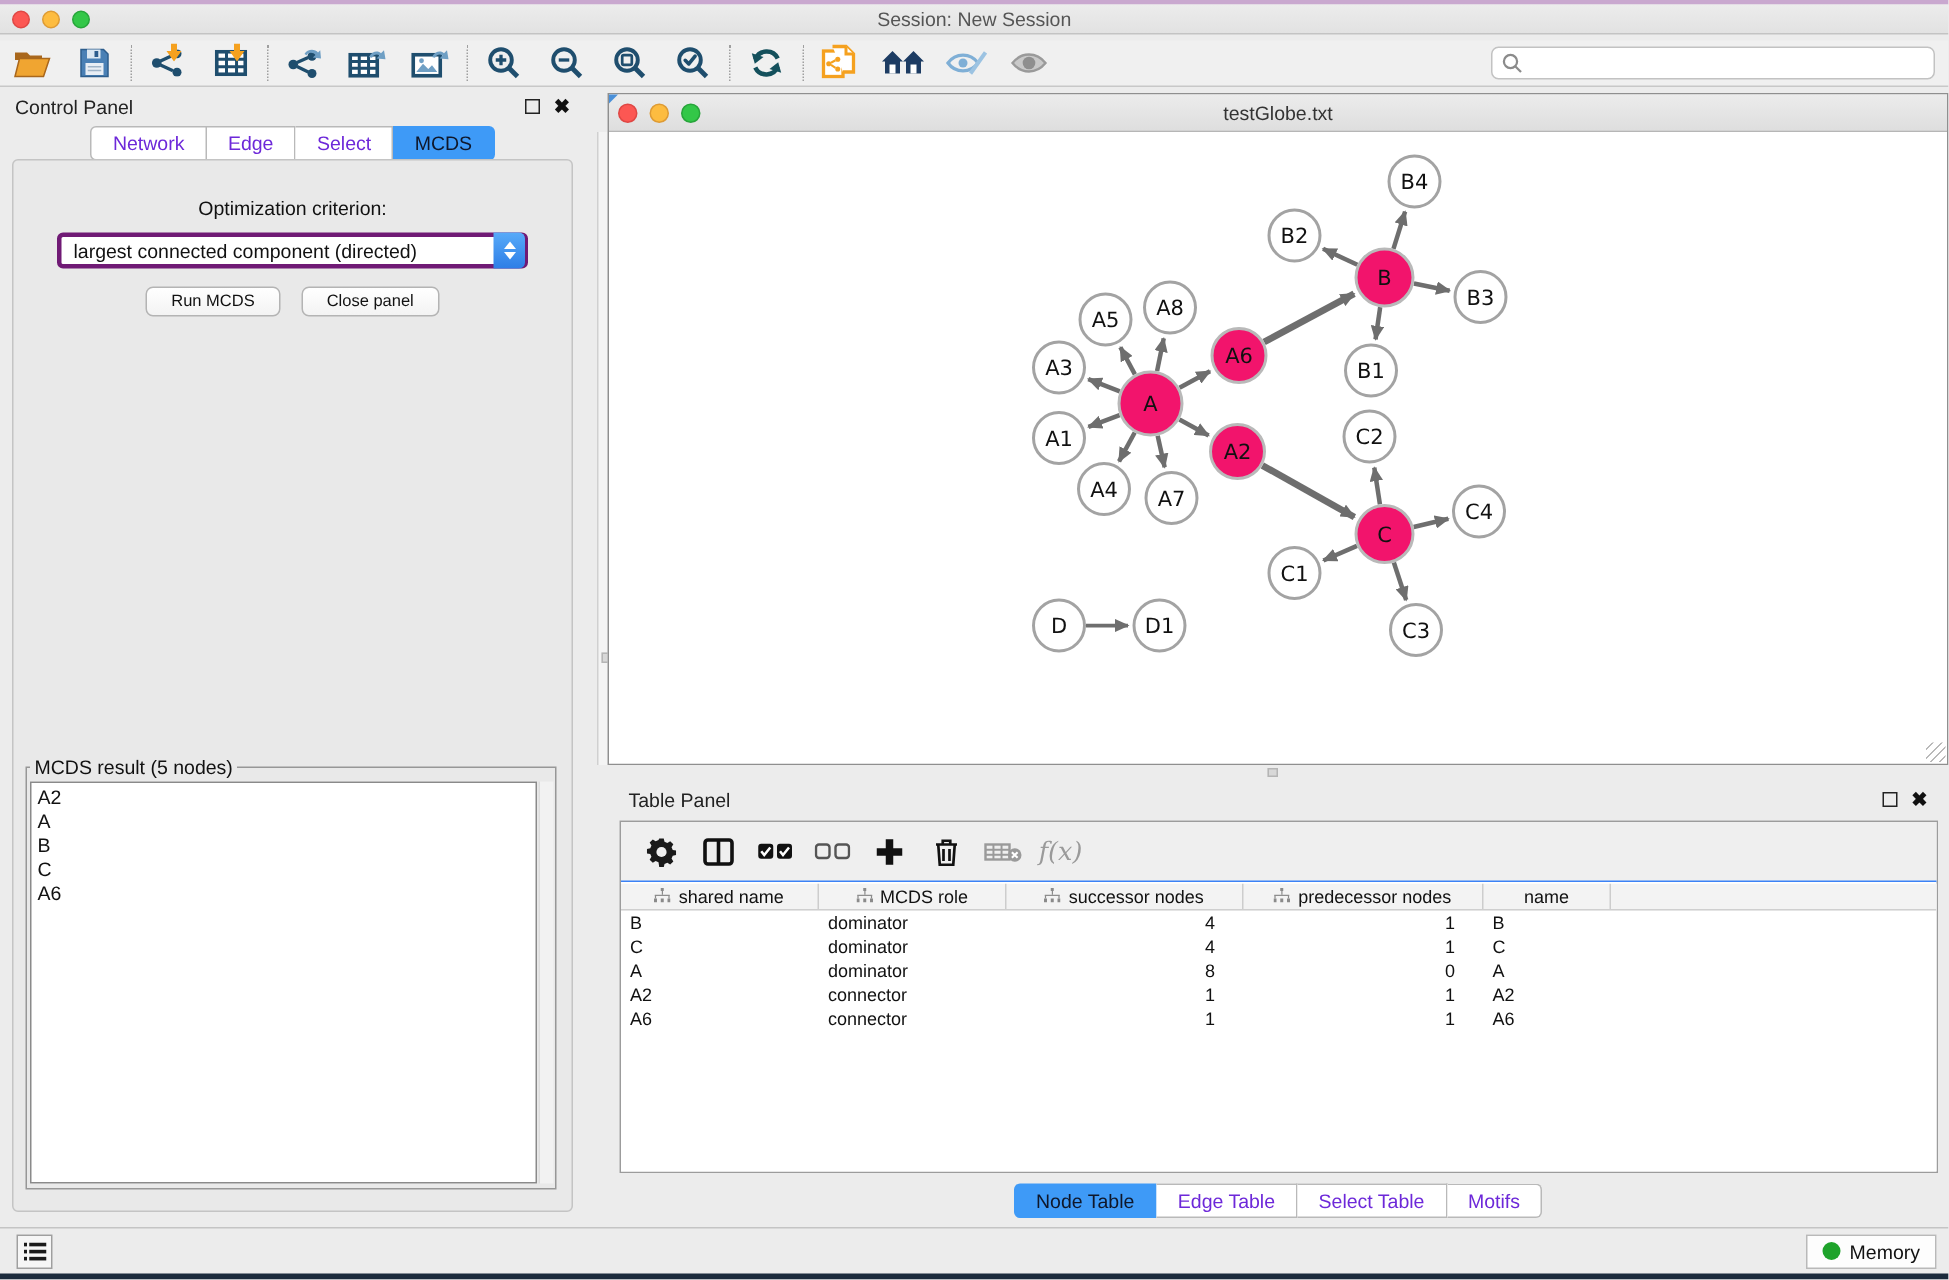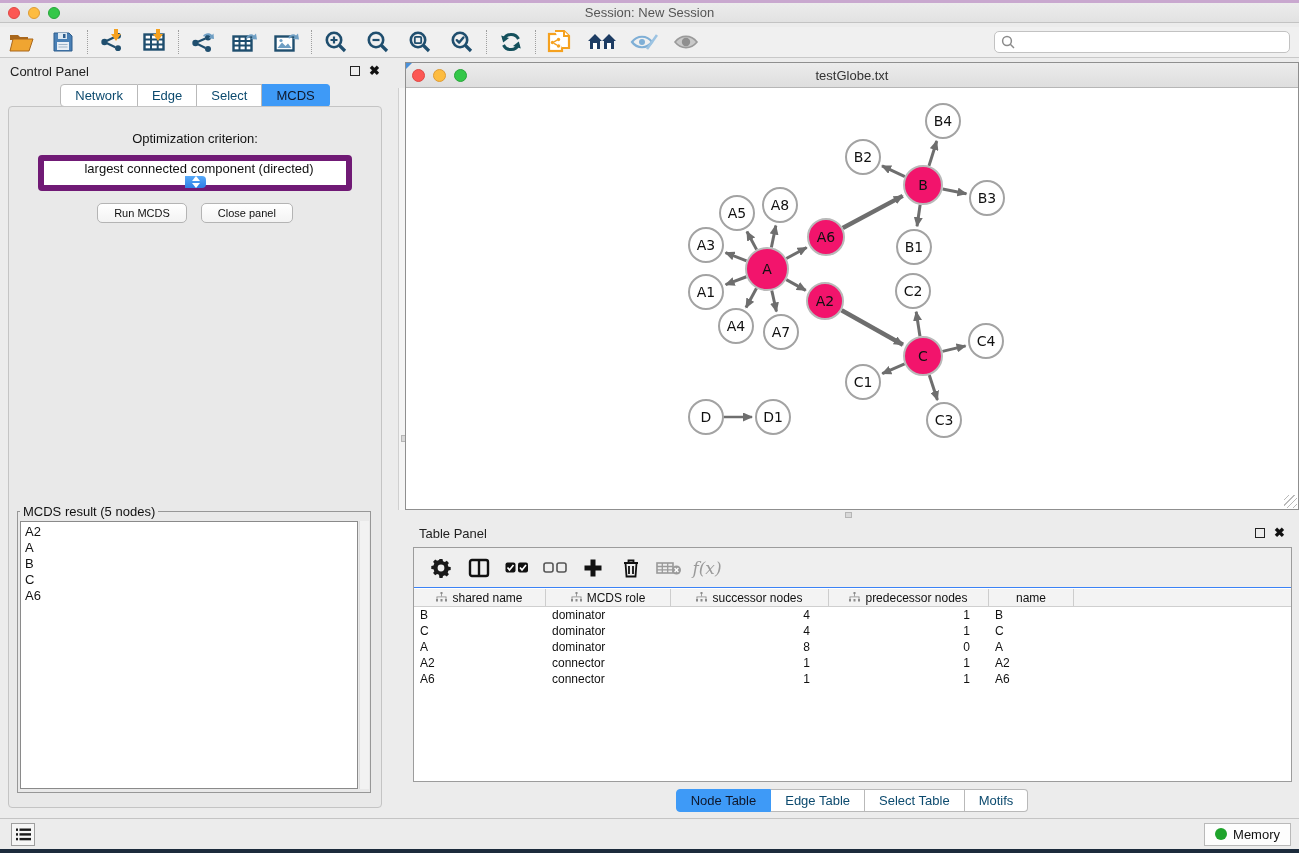--- a/index.html
+++ b/index.html
@@ -35,30 +35,30 @@
   
   .control-panel { position:absolute; left:0; top:58px; width:390px; height:760px; background:#ececec; }
   .cp-header { height:26px; display:flex; align-items:center; padding:0 10px;gap:19px; }
   .cp-header .cp-title { font-size:13px; color:#222; }
   .win-ctls { margin-left:auto; display:flex; align-items:center; gap:9px; }
   .float-box { width:10px; height:10px; border:1.5px solid #222; cursor:pointer; }
   .close-x { font-size:13px; font-weight:bold; color:#111; cursor:pointer; line-height:10px; }
 
   .seg-tabs { display:flex; justify-content:center; }
   .seg-tabs .tab { font-size:13px; padding:3px 14px; background:#fff; border:1px solid #b9b9b9;
-    border-left:none; color:#0c4a6e; cursor:pointer; white-space:nowrap; }
+    border-left:none; color:#6d28d9; cursor:pointer; white-space:nowrap; }
   .seg-tabs .tab:first-child { border-left:1px solid #b9b9b9; border-radius:4px 0 0 4px; }
   .seg-tabs .tab:last-child { border-radius:0 4px 4px 0; }
   .seg-tabs .tab.active { background:#3e9af7; border-color:#3e9af7; color:#0f172a; }
 
   .cp-box { position:absolute; left:8px; right:8px; top:48px; bottom:10px;
     background:#e9e9e9; border:1px solid #c4c4c4; border-radius:4px; }
   .opt-label { text-align:center; font-size:13px; color:#111; margin-top:24px; }
-  .combo { margin:9px auto 0; width:314px; height:36px; background:#fff; border:6px solid #701a75;
-    border-radius:4px; display:flex; align-items:center; cursor:pointer;flex-direction:column; }
+  .combo { margin:9px auto 0; width:314px; height:24px; background:#fff; border:3px solid #701a75;
+    border-radius:4px; display:flex; align-items:center; cursor:pointer; }
   .combo .combo-value { flex:1; font-size:13px; padding-left:8px; color:#111; white-space:nowrap; }
   .combo .stepper { width:21px; height:24px; margin-right:-1px; border-radius:0 4px 4px 0;
     background:linear-gradient(#57aaf9,#2e7ee6); display:flex; flex-direction:column;
     align-items:center; justify-content:center; gap:2px; }
   .chev { width:0; height:0; border-left:4px solid transparent; border-right:4px solid transparent; }
   .chev.up { border-bottom:5px solid #fff; }
   .chev.down { border-top:5px solid #fff; }
   .cp-buttons { display:flex; justify-content:center; gap:14px; margin-top:12px; }
   .mac-btn { background:linear-gradient(#ffffff,#f3f3f3); border:1px solid #b4b4b4; border-radius:5px;
     font-size:11px; padding:3px 16px; color:#111; cursor:pointer; font-family:"Liberation Sans",sans-serif; }

